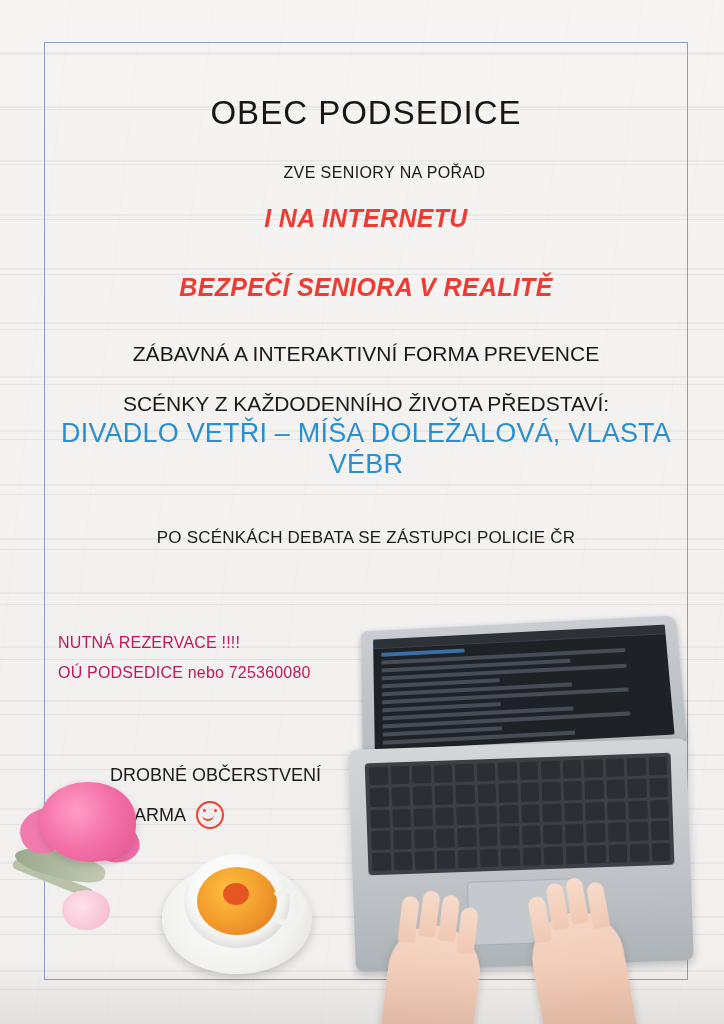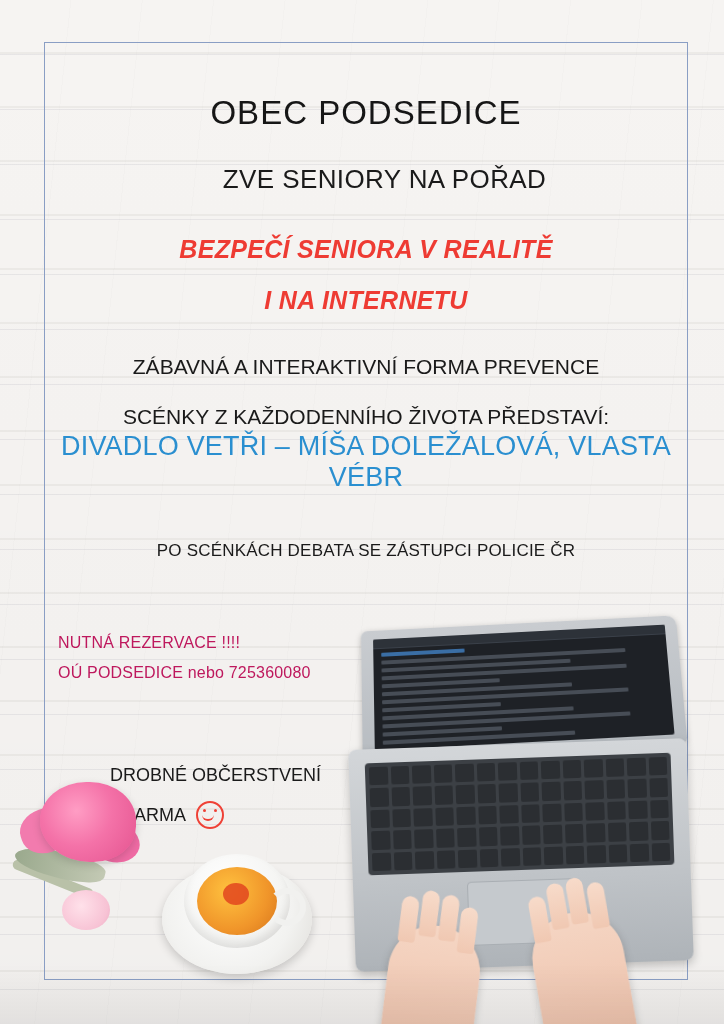--- a/index.html
+++ b/index.html
@@ -89,21 +89,21 @@
   .title {
     margin-top: 38px;
     font-size: 33px;
     letter-spacing: 1px;
     font-weight: 400;
     color: #161616;
   }
 
   .line-1 {
     margin-top: 32px;
-    font-size: 26px;
+    font-size: 16px;
     letter-spacing: 0.4px;
     padding-left: 37px;
   }
   .line-2 {
     margin-top: 22px;
     font-size: 22px;
     letter-spacing: 0.2px;
   }
 
   .headline {
@@ -420,22 +420,22 @@
 <div id="poster">
 
   <div class="plank-bg"></div>
   <div class="scanlines"></div>
   <div class="page-border"></div>
 
   <div class="content">
     <div class="title">OBEC PODSEDICE</div>
     <div class="line-1">ZVE SENIORY NA POŘAD</div>
 
+    <div class="headline second">I NA INTERNETU</div>
     <div class="headline first">BEZPEČÍ SENIORA V REALITĚ</div>
-    <div class="headline second">I NA INTERNETU</div>
 
     <div class="line-3">ZÁBAVNÁ A INTERAKTIVNÍ FORMA PREVENCE</div>
     <div class="line-5">SCÉNKY Z KAŽDODENNÍHO ŽIVOTA PŘEDSTAVÍ:</div>
 
     <div class="theatre">DIVADLO VETŘI – MÍŠA DOLEŽALOVÁ, VLASTA VÉBR</div>
 
     <div class="debate">PO SCÉNKÁCH DEBATA SE ZÁSTUPCI POLICIE ČR</div>
   </div>
 
   <div class="reservation">

